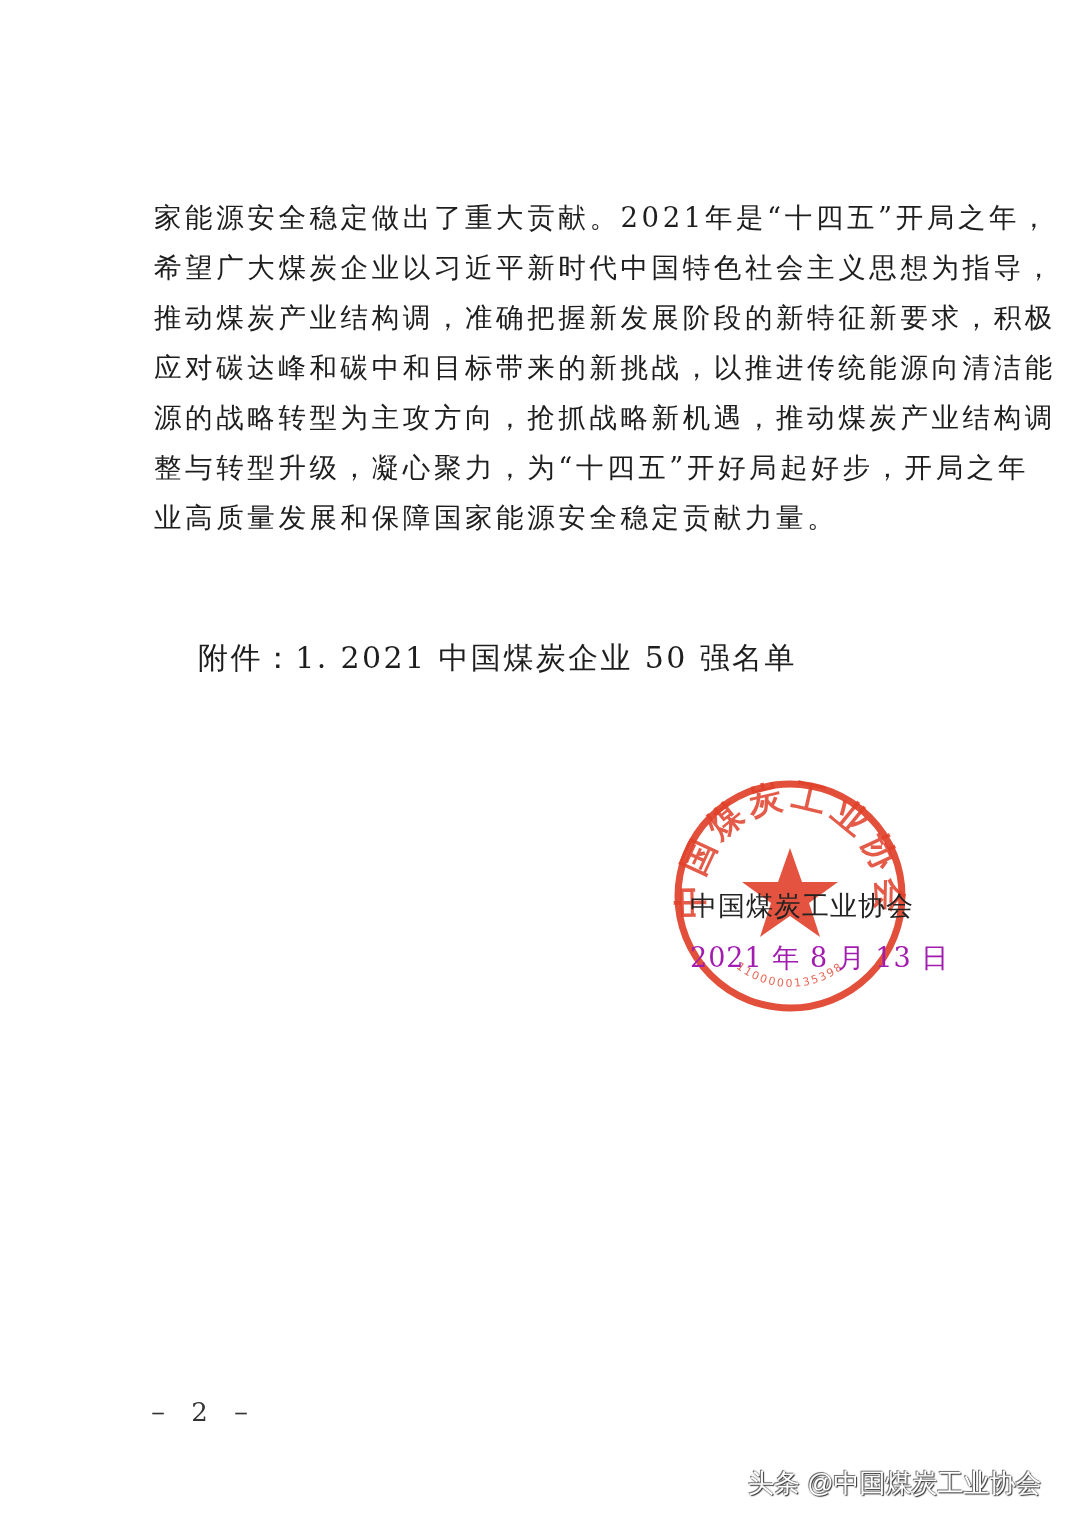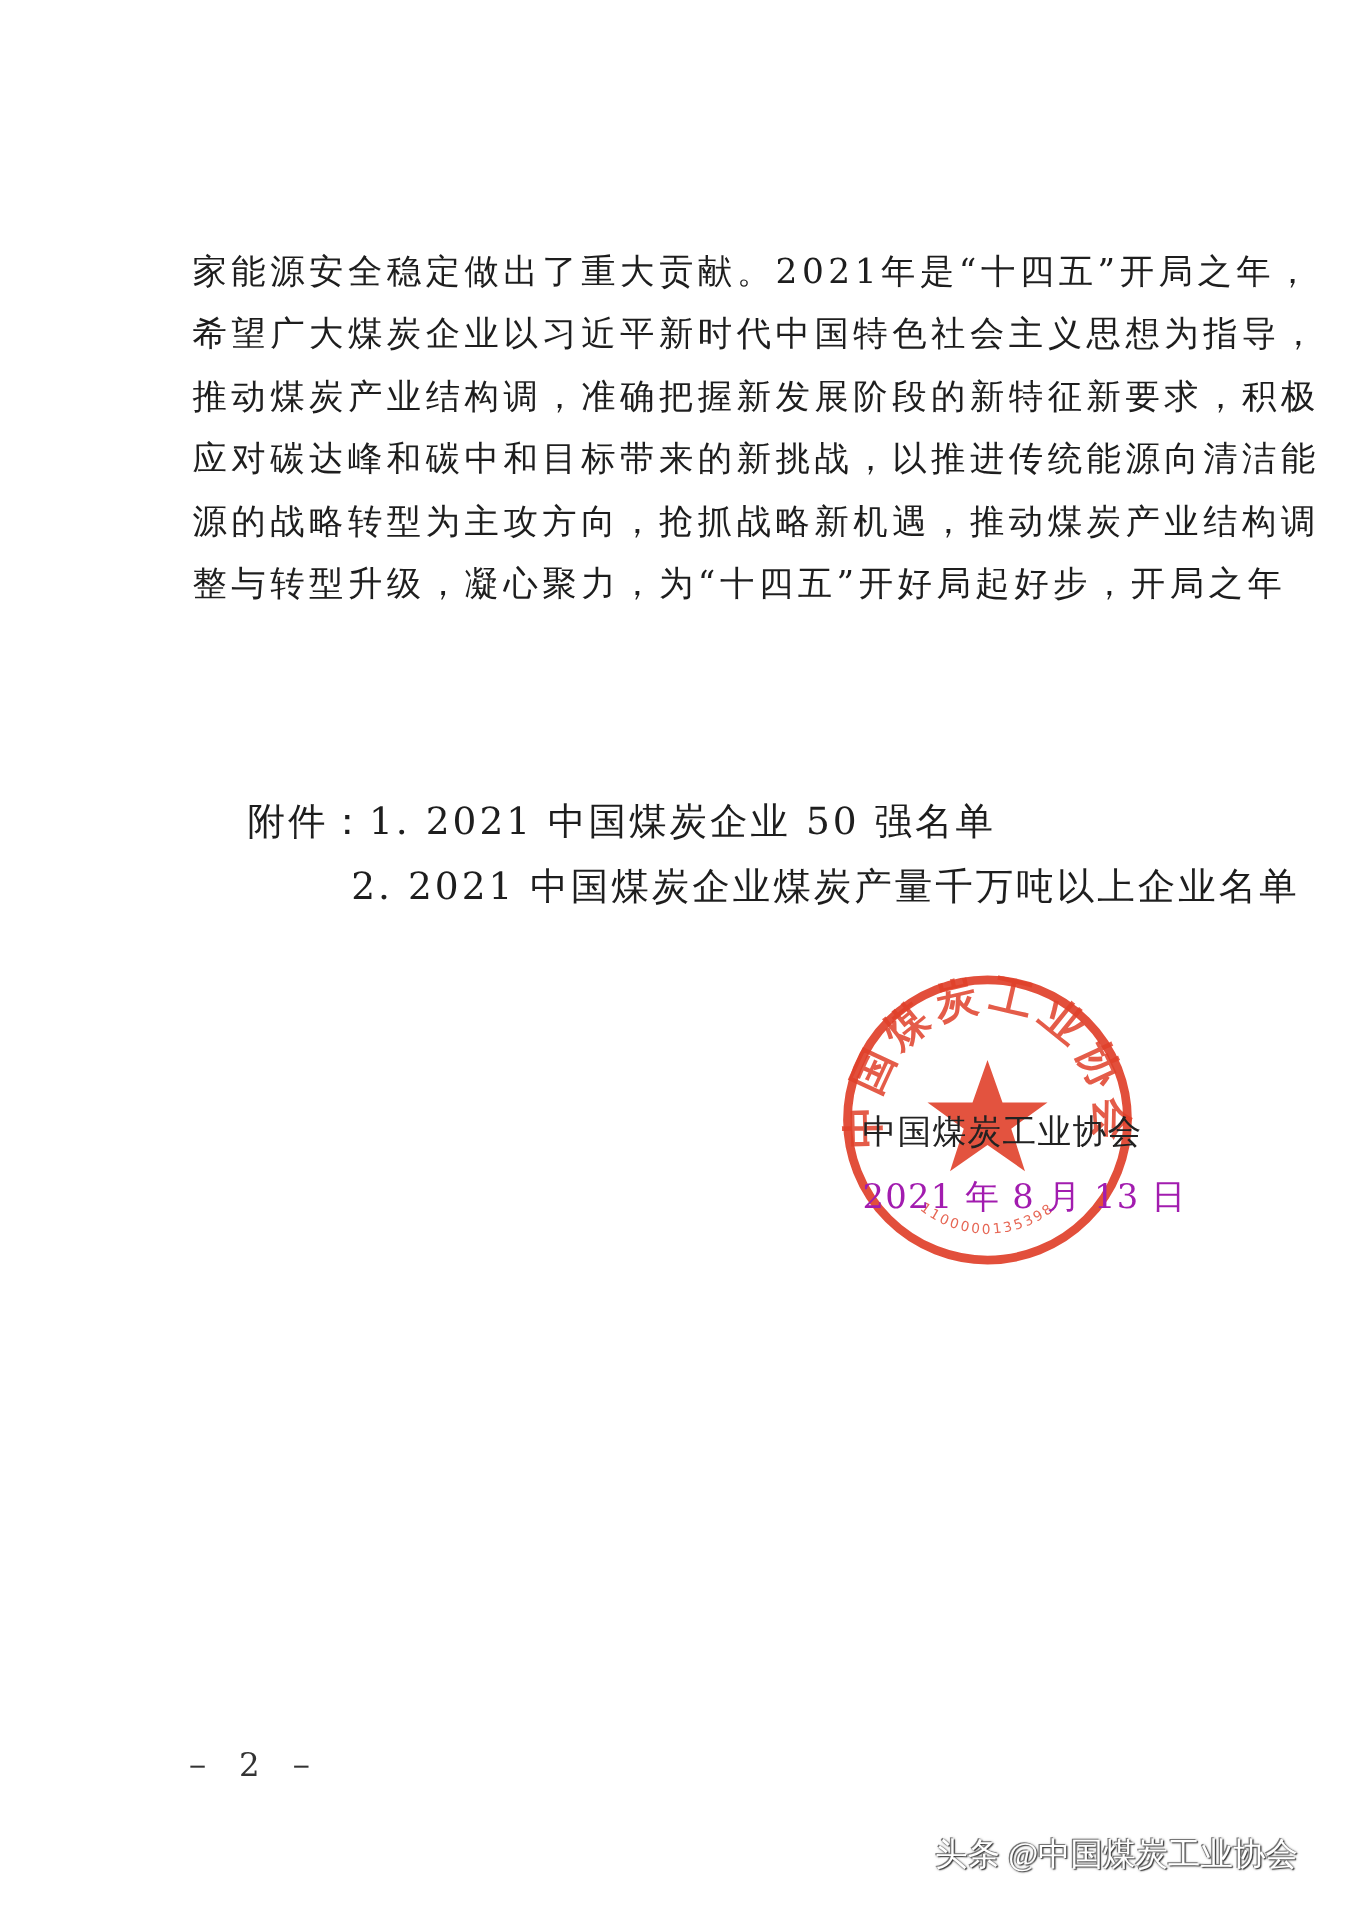--- a/index.html
+++ b/index.html
@@ -31,43 +31,43 @@
     .signature { position: absolute; left: 690px; top: 880px; }
     .sig-org { font-size: 27px; letter-spacing: 1px; height: 52px; line-height: 52px; white-space: nowrap; color: #222; }
     .sig-date { font-size: 27px; letter-spacing: 1px; height: 52px; line-height: 52px; white-space: nowrap; color: #a21caf; }
 
     .page-number {
       position: absolute; left: 145px; top: 1395px;
       font-size: 26px; letter-spacing: 6px; color: #333;
     }
     .watermark {
       position: absolute; left: 748px; top: 1466px;
-      font-family: Liberation Serif, serif;
+      font-family: Liberation Sans, sans-serif;
       font-size: 26px; color: #ffffff;
       text-shadow: -1px -1px 0 #777, 1px 1px 1px #333, 0 0 2px #555;
       white-space: nowrap;
     }
   </style>
 </head>
 <body>
 
 <div class="page">
 
   <div class="body-text">
     <div class="line">家能源安全稳定做出了重大贡献。2021年是“十四五”开局之年，</div>
     <div class="line">希望广大煤炭企业以习近平新时代中国特色社会主义思想为指导，</div>
     <div class="line">推动煤炭产业结构调，准确把握新发展阶段的新特征新要求，积极</div>
     <div class="line">应对碳达峰和碳中和目标带来的新挑战，以推进传统能源向清洁能</div>
     <div class="line">源的战略转型为主攻方向，抢抓战略新机遇，推动煤炭产业结构调</div>
     <div class="line">整与转型升级，凝心聚力，为“十四五”开好局起好步，开局之年</div>
+    <div class="line">业高质量发展和保障国家能源安全稳定贡献力量。</div>
   </div>
 
   <div class="attachments">
     <div class="att-line"><span>附件：</span><span>1. 2021 中国煤炭企业 50 强名单</span></div>
-    <div class="att-line second"><span>2. 2021 中国煤炭企业煤炭产量千万吨以上企业名单</span></div>
   </div>
 
   <svg class="seal" viewBox="0 0 236 236" xmlns="http://www.w3.org/2000/svg">
     <defs>
       <path id="ringPath" d="M 36 150 A 88 88 0 1 1 200 150"></path>
       <path id="numPath" d="M 52 178 A 86 86 0 0 0 184 178"></path>
     </defs>
     <circle cx="118" cy="118" r="112" fill="none" stroke="#e0402a" stroke-width="7" opacity="0.92"></circle>
     <text font-family="DejaVu Serif, serif" font-size="34" font-weight="bold" fill="#e0402a" opacity="0.85" letter-spacing="6">
       <textPath href="#ringPath" startOffset="50%" text-anchor="middle">中国煤炭工业协会</textPath>

